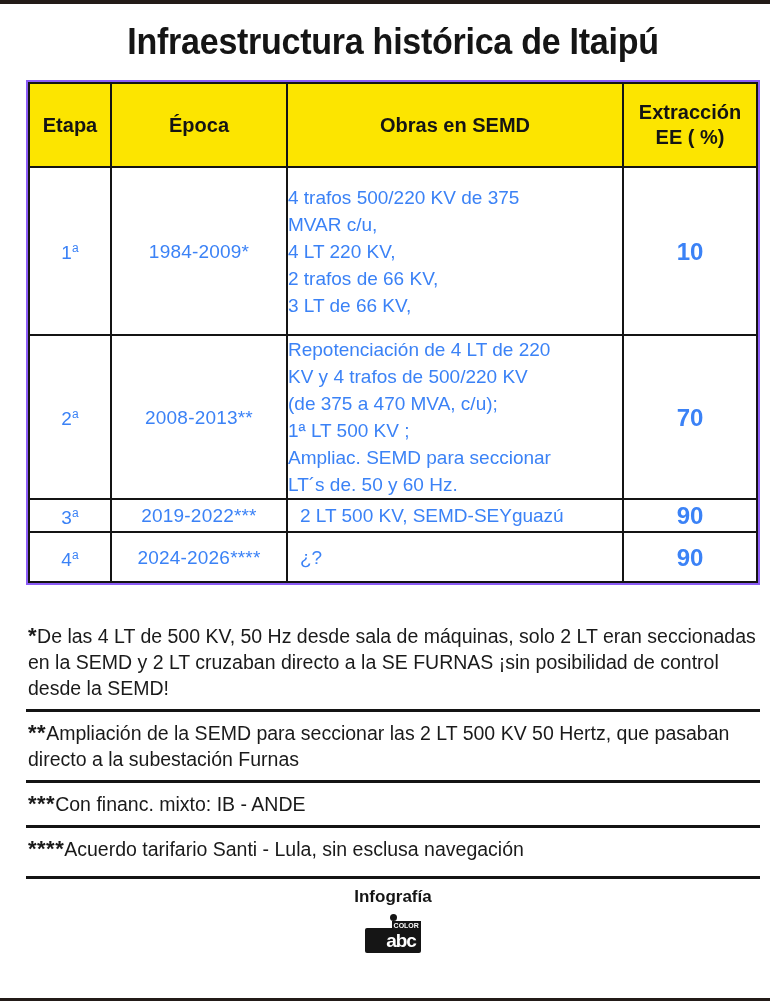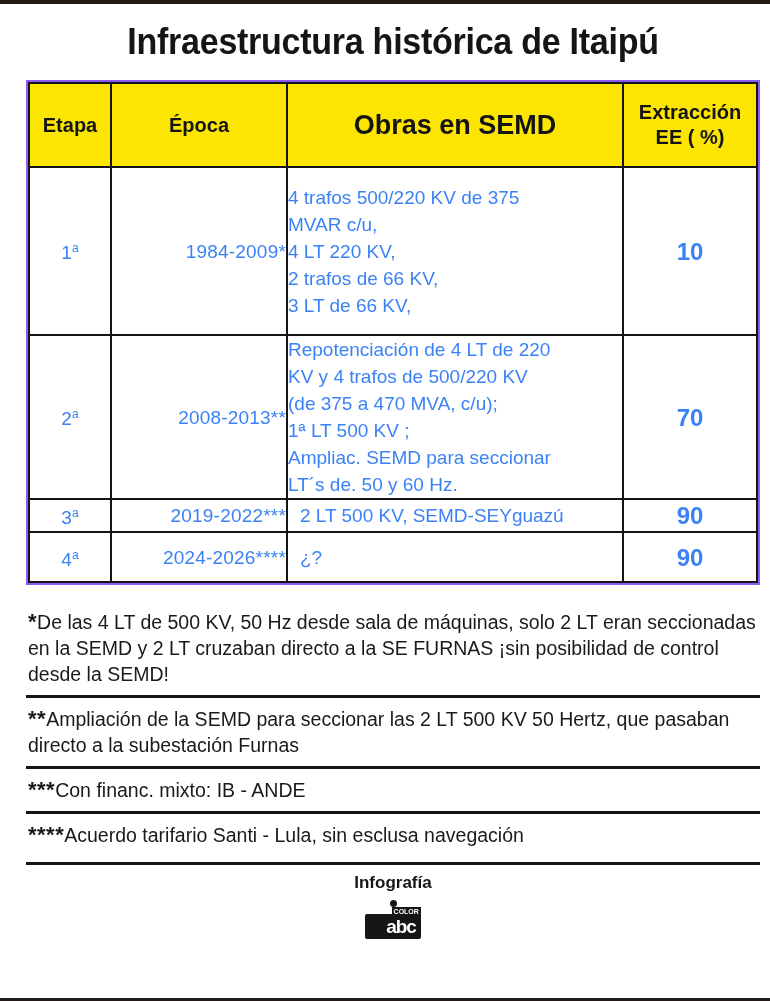--- a/index.html
+++ b/index.html
@@ -81,36 +81,36 @@
     text-align: center;
     vertical-align: middle;
     font-weight: bold;
     font-size: 20px;
     line-height: 25px;
     font-family: "Liberation Sans Narrow", "Liberation Sans", sans-serif;
     color: #141414;
     height: 84px;
     padding: 4px 6px;
   }
-  thead th.wide { font-size: 27px; }
+  thead th.wide { font-size: 20px; }
 
   tbody td {
     background: #ffffff;
     font-size: 19px;
     line-height: 27px;
     color: #3b82f6;
     vertical-align: middle;
   }
   td.etapa {
     text-align: center;
     font-size: 19px;
   }
   td.etapa sup { font-size: 12px; vertical-align: super; }
   td.epoca {
-    text-align: right;
+    text-align: center;
     font-size: 19px;
     letter-spacing: 0.2px;
     border-radius: 27px;
   }
   td.obras {
     text-align: left;
     padding: 10px 8px 10px 12px;
     white-space: pre-line;
   }
   td.extr {
@@ -118,21 +118,21 @@
     font-weight: bold;
     font-size: 24px;
   }
   tr.r1 td { height: 168px; }
   tr.r2 td { height: 140px; }
   tr.r3 td { height: 33px; }
   tr.r4 td { height: 50px; }
   tr.r3 td.obras, tr.r4 td.obras { padding: 0 8px 0 12px; }
 
   
-  .notes { margin-top: 16px; }
+  .notes { margin-top: 30px; }
   .note {
     font-size: 19.5px;
     line-height: 26px;
     color: #1a1a1a;
     padding: 8px 2px 8px 2px;
   }
   .note .stars {
     font-weight: bold;
     font-size: 22px;
     letter-spacing: 0.5px;

